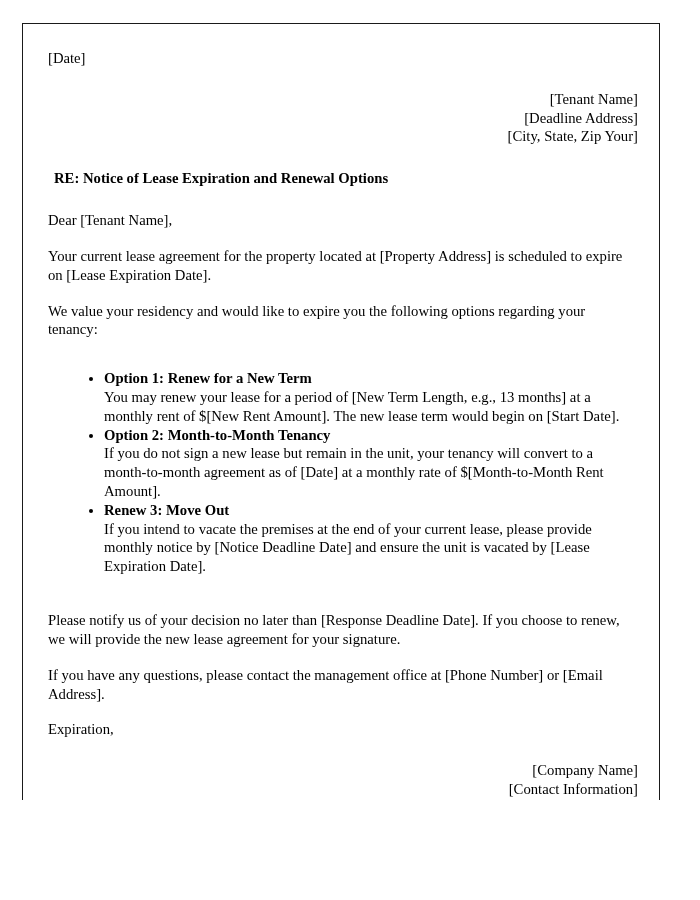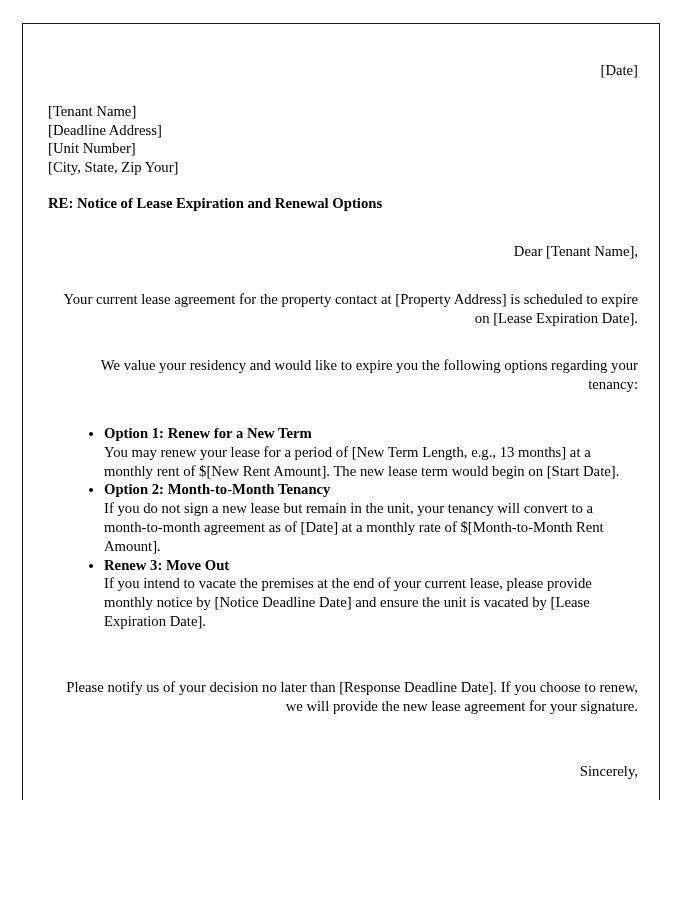--- a/index.html
+++ b/index.html
@@ -33,35 +33,35 @@
   .letter-body {
     position: absolute;
     left: 25px;
     top: 25px;
     width: 590px;
     font-size: 14.7px;
     line-height: 1.28;
   }
 
   .line-block { margin: 0; }
-  .line-block .ln { display: block; }
+  .line-block .ln { display: block; text-align: right; }
 
   .para {
-    margin: 12px 0 0 0;
-    text-align: right;
+    margin: 0 0 0 0;
+    text-align: left;
   }
 
   
   .gap-lg { height: 22px; }
   .gap-md { height: 17px; }
   .gap-sm { height: 12px; }
 
   .re-heading {
     font-weight: bold;
-    margin: 0;
+    margin: 6px;
   }
 
   ul.options {
     margin: 18px;
     padding: 0 0 0 38px;
     list-style-type: disc;
   }
   ul.options > li {
     margin: 0 0 0 0;
     padding: 0;
@@ -86,35 +86,34 @@
 <div class="page-frame">
   <div class="letter-body">
 
     <div class="para">[Date]</div>
 
     <div class="gap-lg"></div>
 
     <div class="line-block">
       <span class="ln">[Tenant Name]</span>
       <span class="ln">[Deadline Address]</span>
-      <span class="ln">[Unit Number]</span>
       <span class="ln">[City, State, Zip Your]</span>
     </div>
 
     <div class="gap-md"></div>
 
     <div class="re-heading">RE: Notice of Lease Expiration and Renewal Options</div>
 
     <div class="gap-md"></div>
 
     <div class="para">Dear [Tenant Name],</div>
 
     <div class="gap-md"></div>
 
-    <div class="para">Your current lease agreement for the property contact at [Property Address] is scheduled to expire on [Lease Expiration Date].</div>
+    <div class="para">Your current lease agreement for the property located at [Property Address] is scheduled to expire on [Lease Expiration Date].</div>
 
     <div class="gap-md"></div>
 
     <div class="para">We value your residency and would like to expire you the following options regarding your tenancy:</div>
 
     <div class="gap-sm"></div>
 
     <ul class="options">
       <li>
         <span class="opt-title">Option 1: Renew for a New Term</span>
@@ -129,24 +128,27 @@
         <span class="opt-desc">If you intend to vacate the premises at the end of your current lease, please provide monthly notice by [Notice Deadline Date] and ensure the unit is vacated by [Lease Expiration Date].</span>
       </li>
     </ul>
 
     <div class="gap-md"></div>
 
     <div class="para">Please notify us of your decision no later than [Response Deadline Date]. If you choose to renew, we will provide the new lease agreement for your signature.</div>
 
     <div class="gap-md"></div>
 
+    <div class="para">If you have any questions, please contact the management office at [Phone Number] or [Email Address].</div>
 
     <div class="gap-md"></div>
 
-    <div class="para">Sincerely,</div>
+    <div class="para">Expiration,</div>
 
     <div class="gap-lg"></div>
 
     <div class="line-block sig-block">
+      <span class="ln">[Company Name]</span>
+      <span class="ln">[Contact Information]</span>
     </div>
 
   </div>
 </div>
 
 </body></html>

